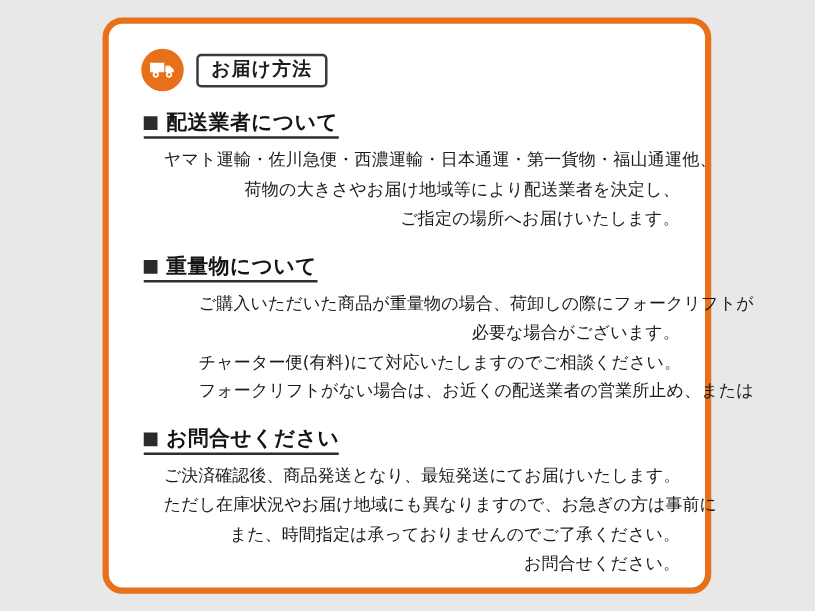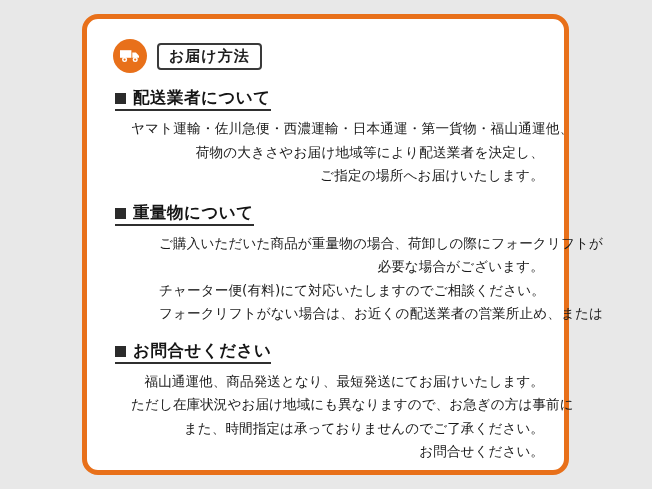--- a/index.html
+++ b/index.html
@@ -146,21 +146,21 @@
         <div class="body-line">フォークリフトがない場合は、お近くの配送業者の営業所止め、または</div>
       </div>
     </div>
 
     <div class="section sec-3">
       <div class="section-head">
         <span class="sq"></span>
         <span class="section-title">お問合せください</span>
       </div>
       <div class="body-lines">
-        <div class="body-line">福山通運他、商品発送となり、最短発送にてお届けいたします。</div>
+        <div class="body-line">ご決済確認後、商品発送となり、最短発送にてお届けいたします。</div>
         <div class="body-line">ただし在庫状況やお届け地域にも異なりますので、お急ぎの方は事前に</div>
         <div class="body-line">また、時間指定は承っておりませんのでご了承ください。</div>
         <div class="body-line">お問合せください。</div>
       </div>
     </div>
 
   </div>
 </div>
 
 </body></html>

